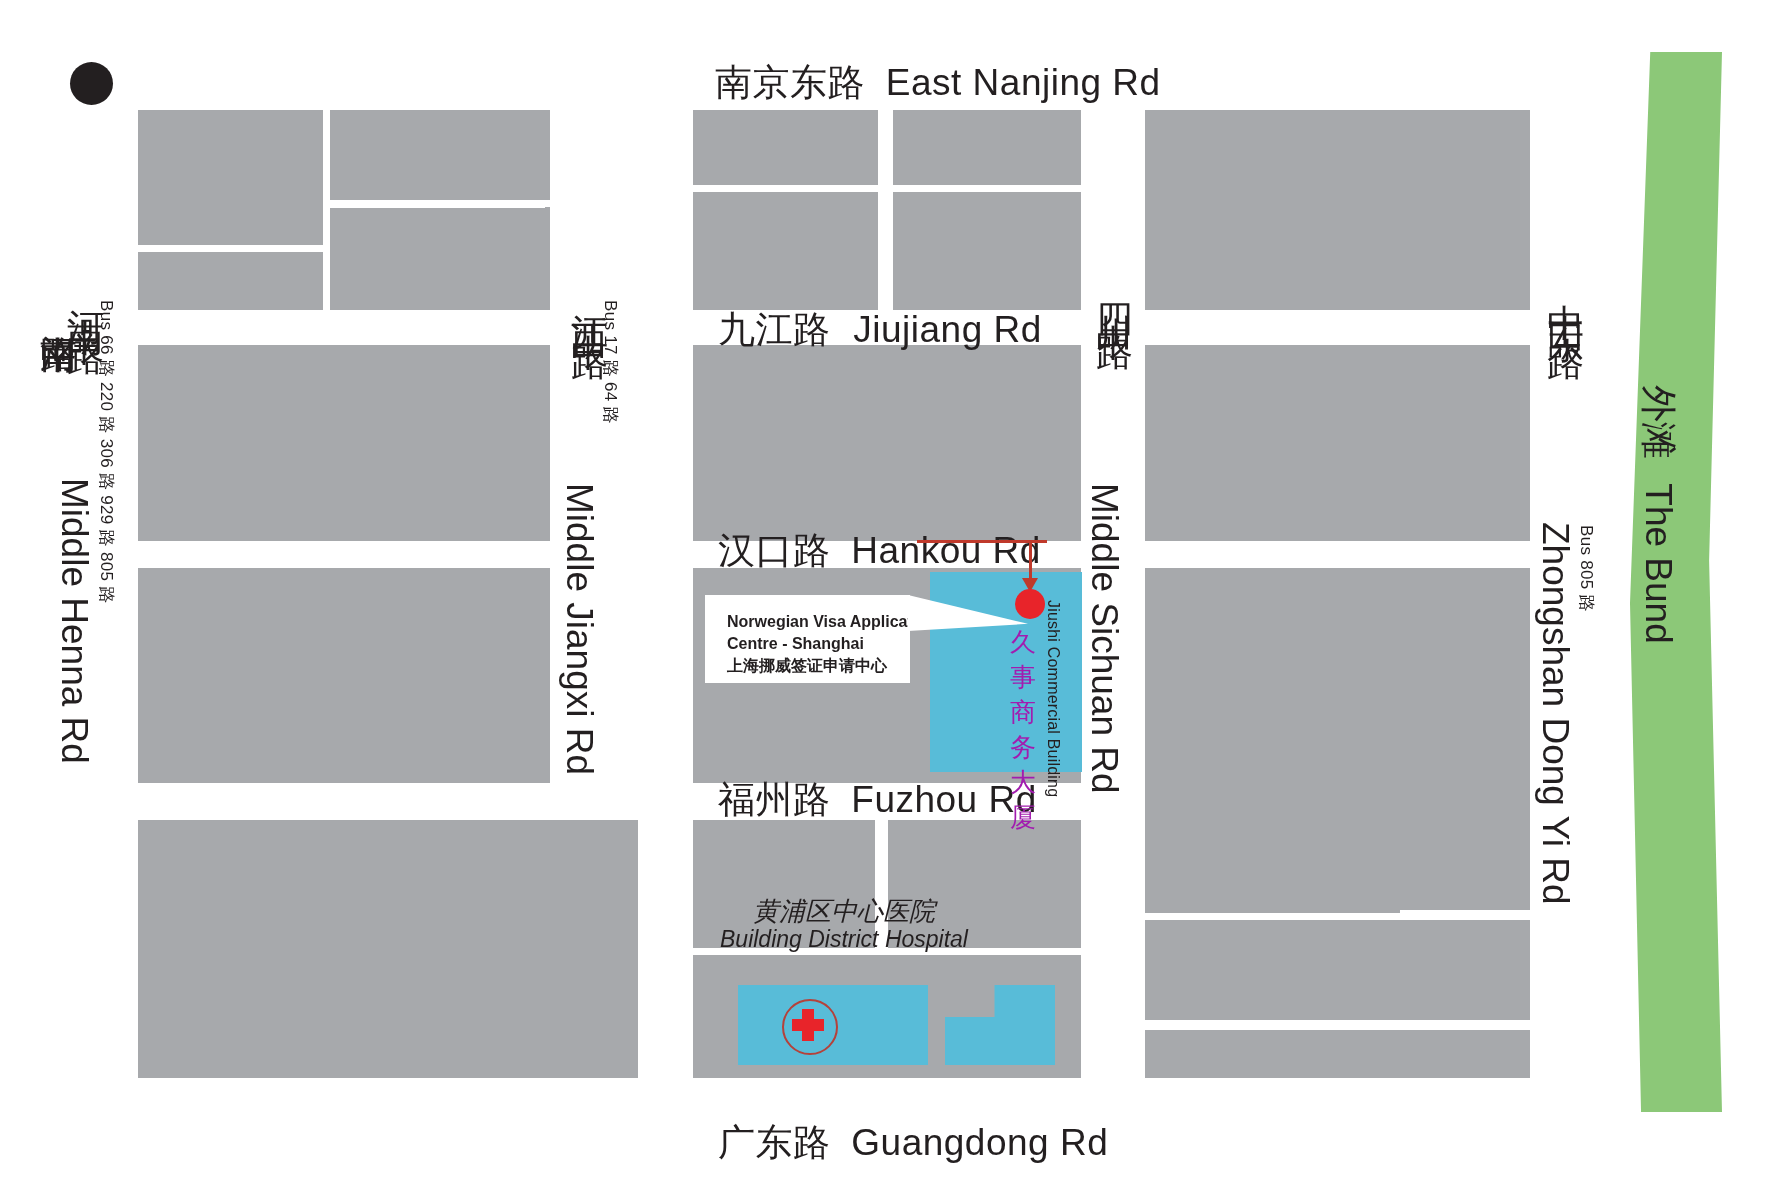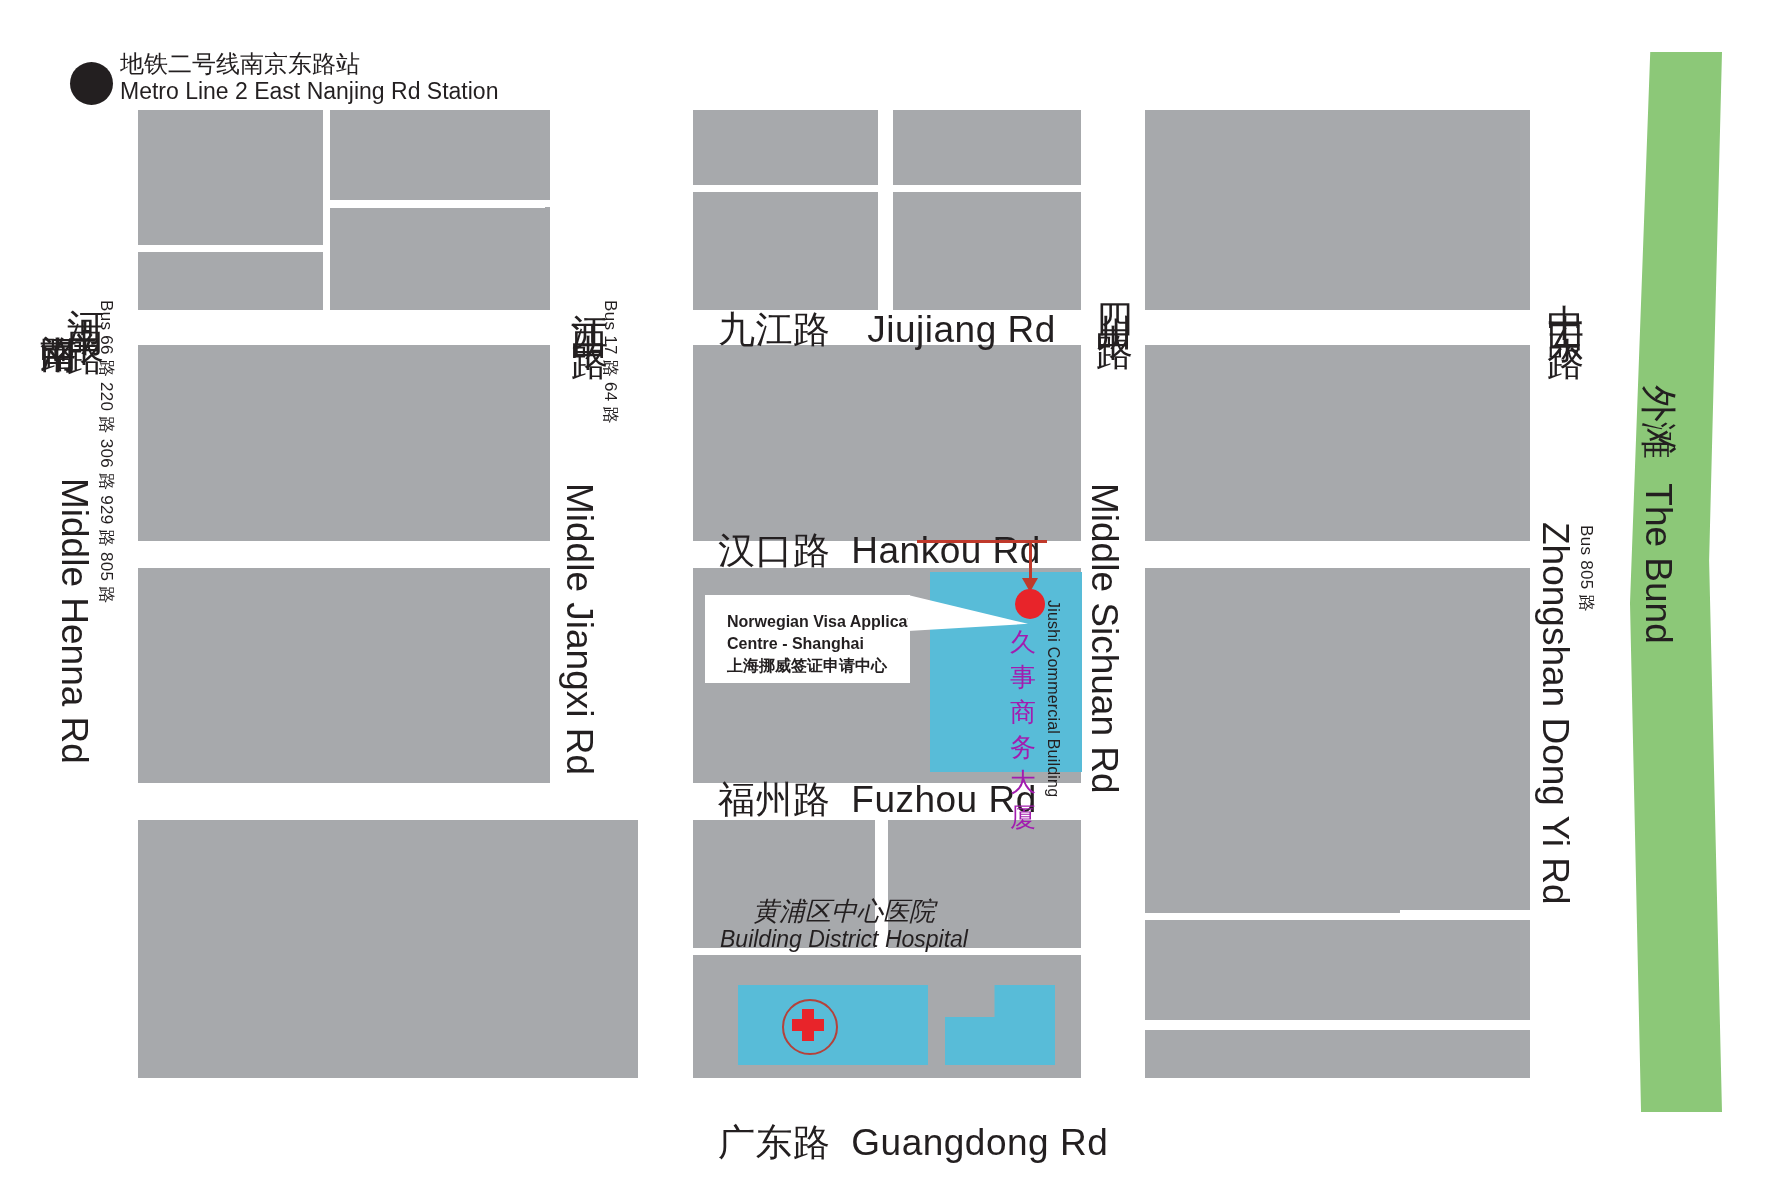--- a/index.html
+++ b/index.html
@@ -186,29 +186,29 @@
   <div style="position:absolute;left:1400px;top:910px;width:130px;height:8px;background:#ffffff;"></div>
   <div style="position:absolute;left:330px;top:200px;width:215px;height:8px;background:#ffffff;"></div>
 
   <div class="bund" style="left:1630px;top:52px;width:92px;height:1060px;clip-path:polygon(22% 0%,100% 0%,86% 48%,100% 100%,12% 100%,0% 52%);"></div>
   <div class="bund-label" style="left:1683px;top:385px;transform:rotate(90deg);">
     <span>外滩</span>
     <span style="margin-left:14px;">The Bund</span>
   </div>
 
   <div class="metro-dot" style="left:70px;top:62px;"></div>
-  <div class="metro-text" style="left:120px;top:50px;">
-    <span class="metro-cn">地铁二号线南京东路站</span>
-    <span class="metro-en">Metro Line 2 East Nanjing Rd Station</span>
-  </div>
-
+
+  <div class="road-label road-h" style="left:715px;top:58px;">
+    <span>南京东路</span>
+    <span style="margin-left:10px;">East Nanjing Rd</span>
+  </div>
 
   <div class="road-label road-h" style="left:718px;top:305px;">
     <span>九江路</span>
-    <span style="margin-left:26px;">Jiujiang Rd</span>
+    <span style="margin-left:12px;">Jiujiang Rd</span>
   </div>
 
   <div class="road-label road-h" style="left:718px;top:526px;">
     <span>汉口路</span>
     <span style="margin-left:10px;">Hankou Rd</span>
   </div>
 
   <div class="road-label road-h" style="left:718px;top:775px;">
     <span>福州路</span>
     <span style="margin-left:10px;text-align:center;">Fuzhou Rd</span>

